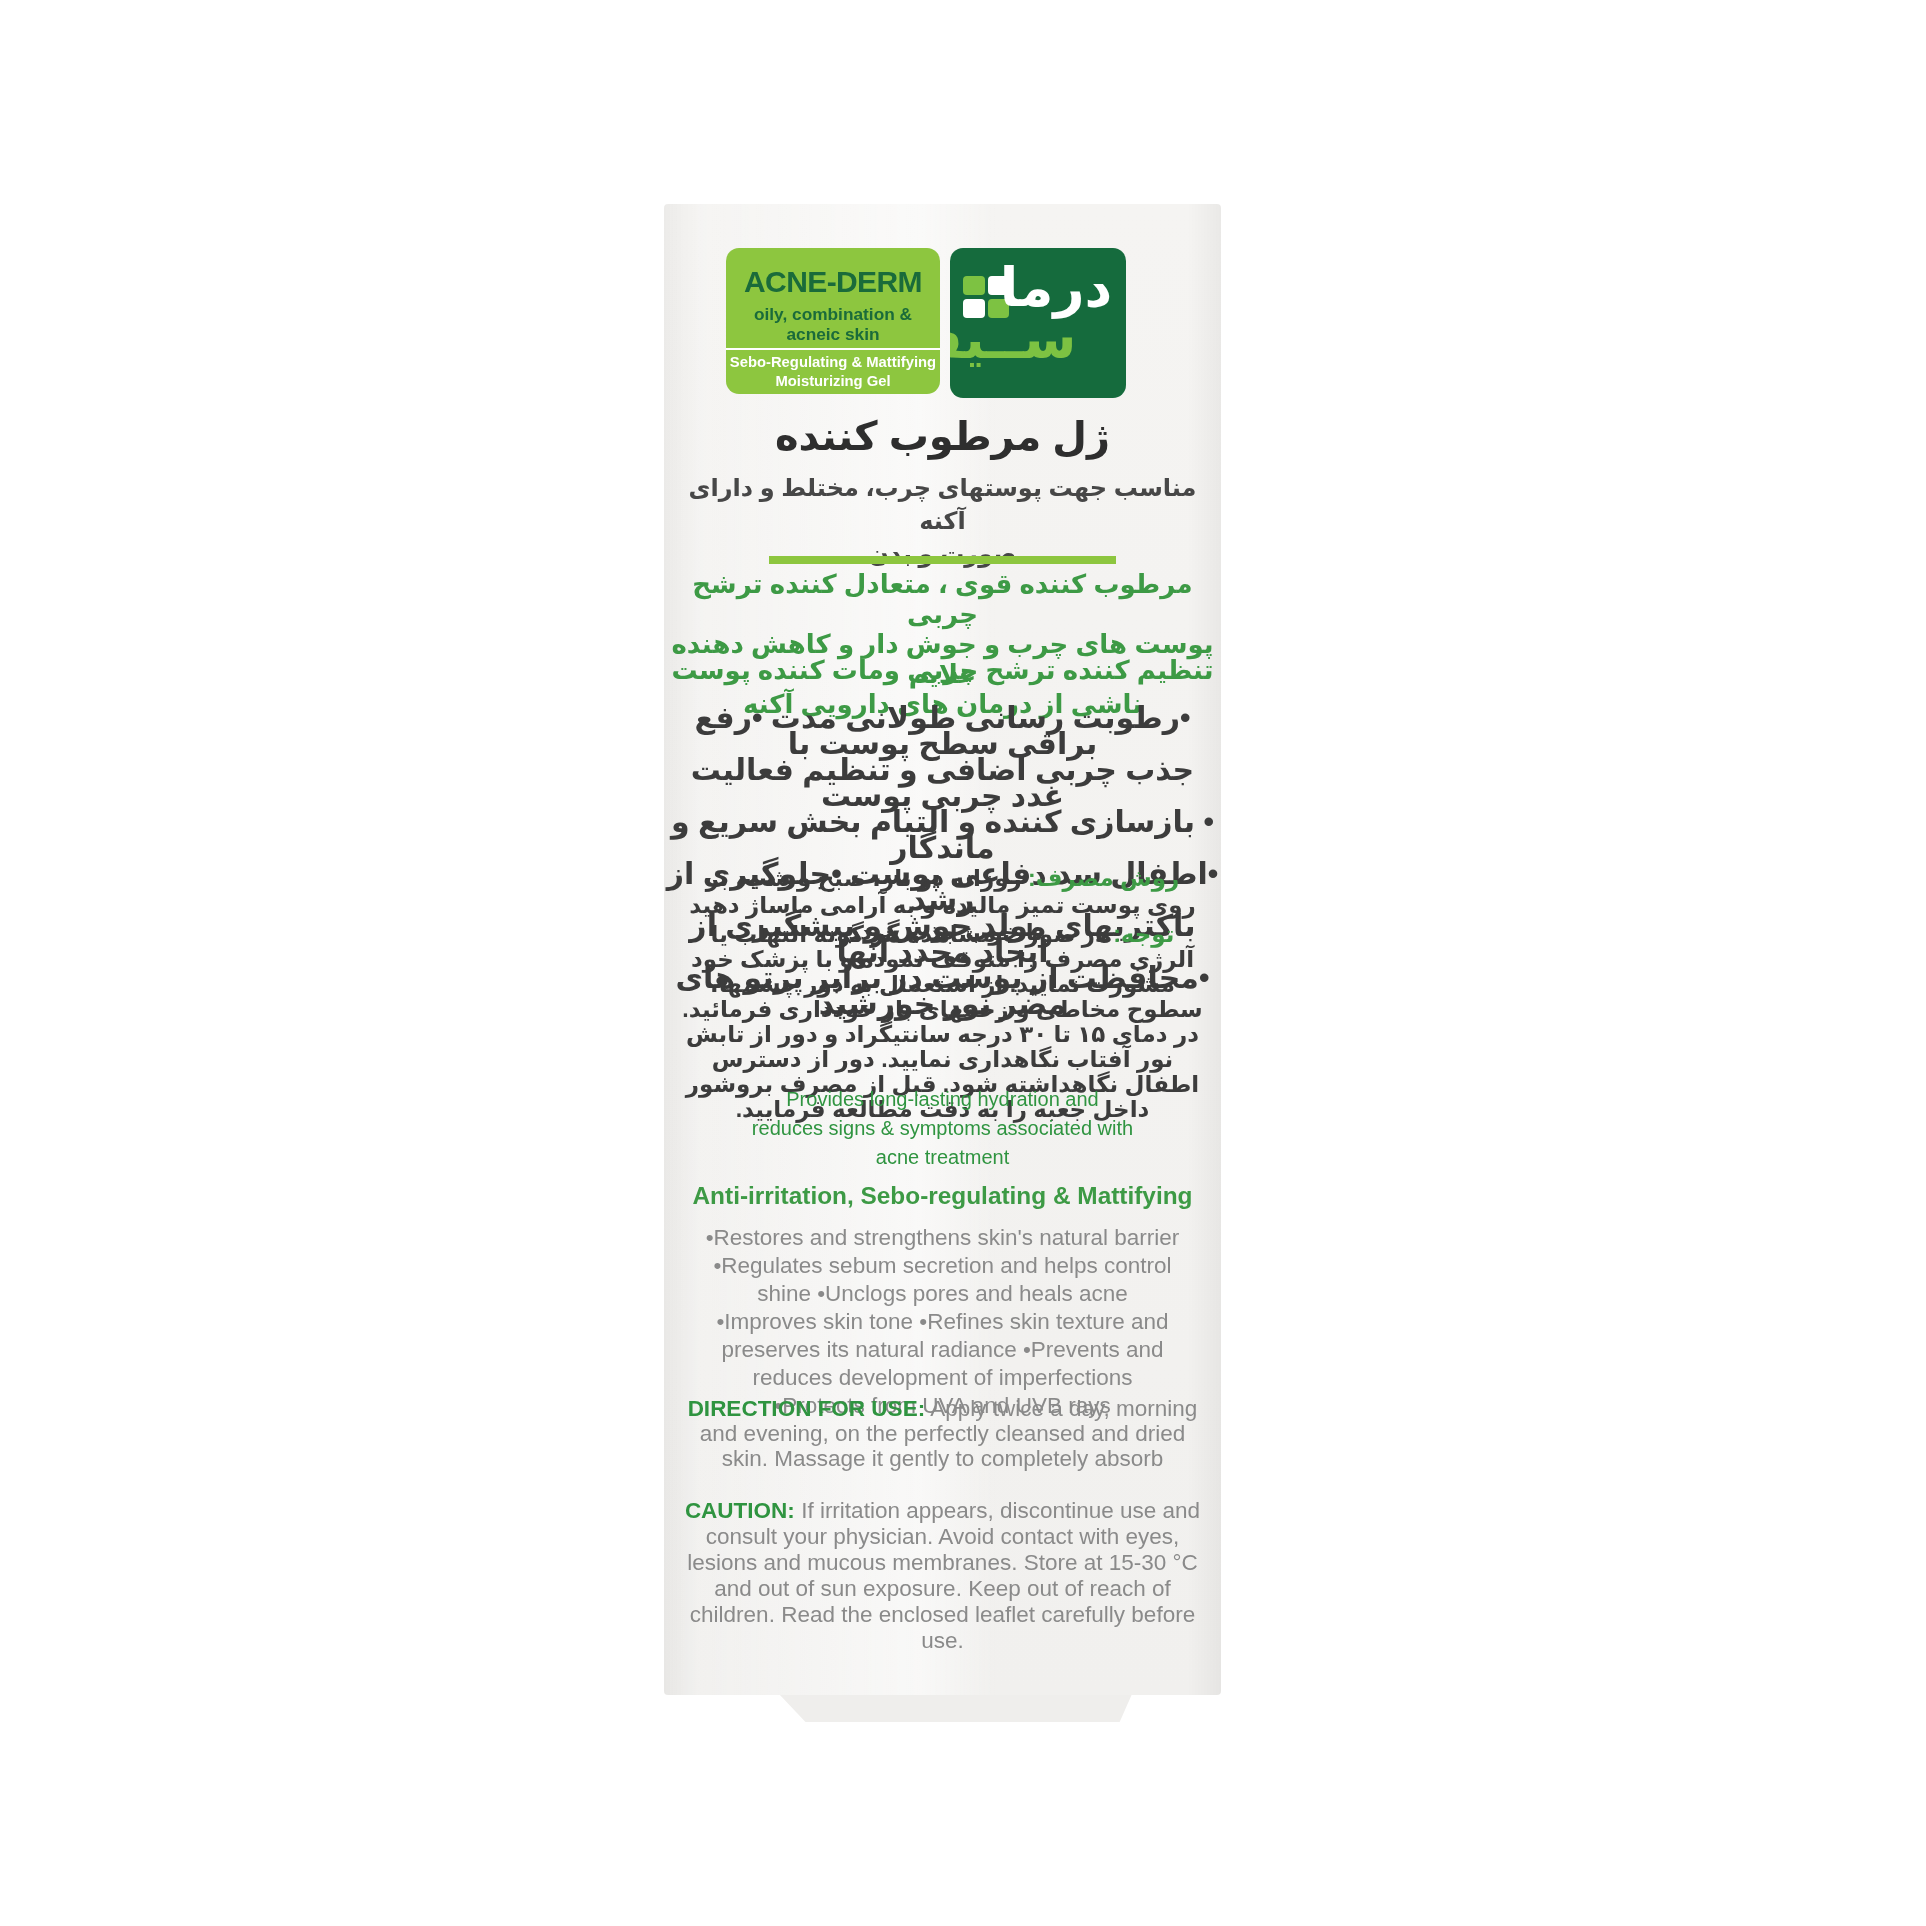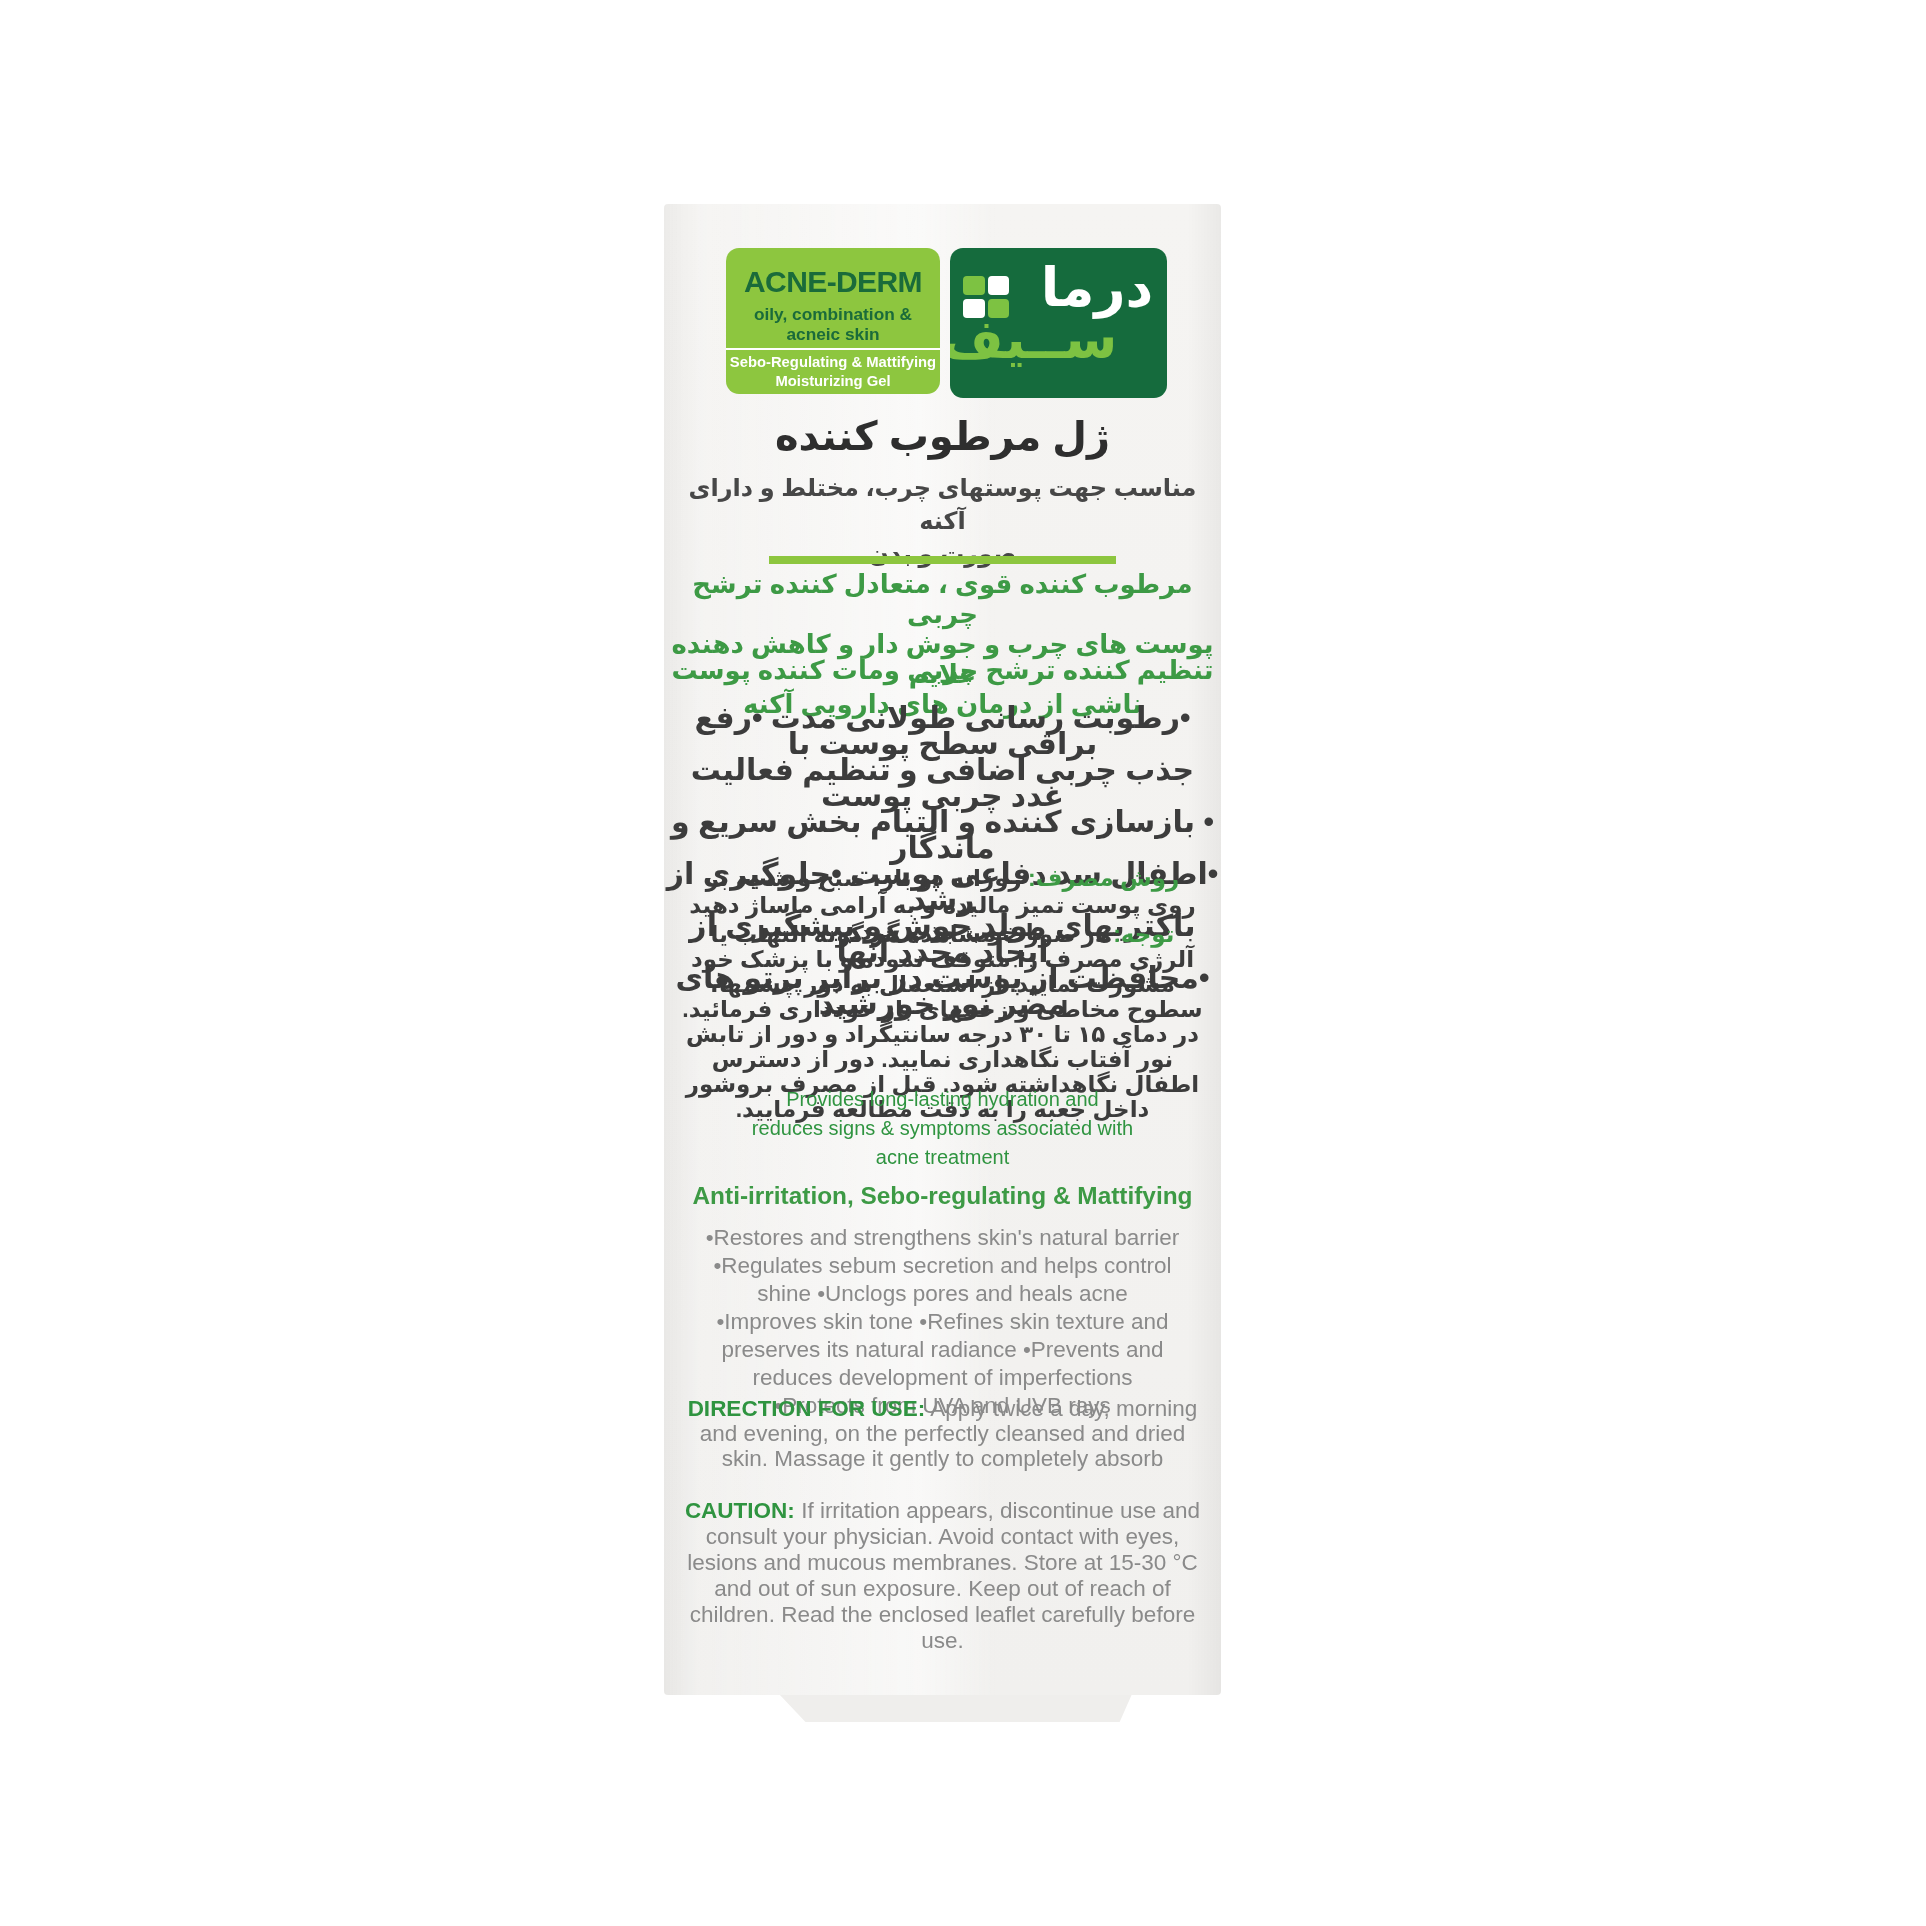--- a/index.html
+++ b/index.html
@@ -28,21 +28,21 @@
   .badges{position:absolute;top:44px;left:62px;display:flex;gap:10.3px;}
   .badge-acne{
     width:214px;height:146px;background:#8DC63F;border-radius:13px;
     color:#1A6B3A;text-align:center;position:relative;overflow:hidden;
   }
   .badge-acne .b-title{font-weight:bold;font-size:30px;letter-spacing:-0.6px;margin-top:16.7px;}
   .badge-acne .b-sub{font-size:17.3px;font-weight:bold;line-height:20px;margin-top:5.1px;}
   .badge-acne .b-divider{position:absolute;left:0;right:0;top:100px;height:1.9px;background:#ffffff;}
   .badge-acne .b-band{position:absolute;left:0;right:0;top:105px;color:#ffffff;font-weight:bold;font-size:14.8px;line-height:18.6px;}
   .badge-brand{
-    width:217px;height:150px;background:#156B3D;border-radius:13px;position:relative;overflow:hidden;
+    width:176px;height:150px;background:#156B3D;border-radius:13px;position:relative;overflow:hidden;
   }
   .grid{position:absolute;left:13px;top:28px;width:46px;height:42px;
         display:grid;grid-template-columns:1fr 1fr;grid-template-rows:1fr 1fr;gap:3.2px;}
   .grid span{border-radius:3.9px;display:block;}
   .sq-green{background:#7DC242;}
   .sq-white{background:#ffffff;}
   .brand-top{position:absolute;right:14px;top:11.6px;color:#ffffff;font-size:54px;font-weight:bold;line-height:54px;}
   .brand-bottom{position:absolute;right:50px;top:64px;color:#7DC242;font-size:54px;font-weight:bold;line-height:54px;}
   
   .sec{position:absolute;left:0;width:100%;text-align:center;box-sizing:border-box;}

